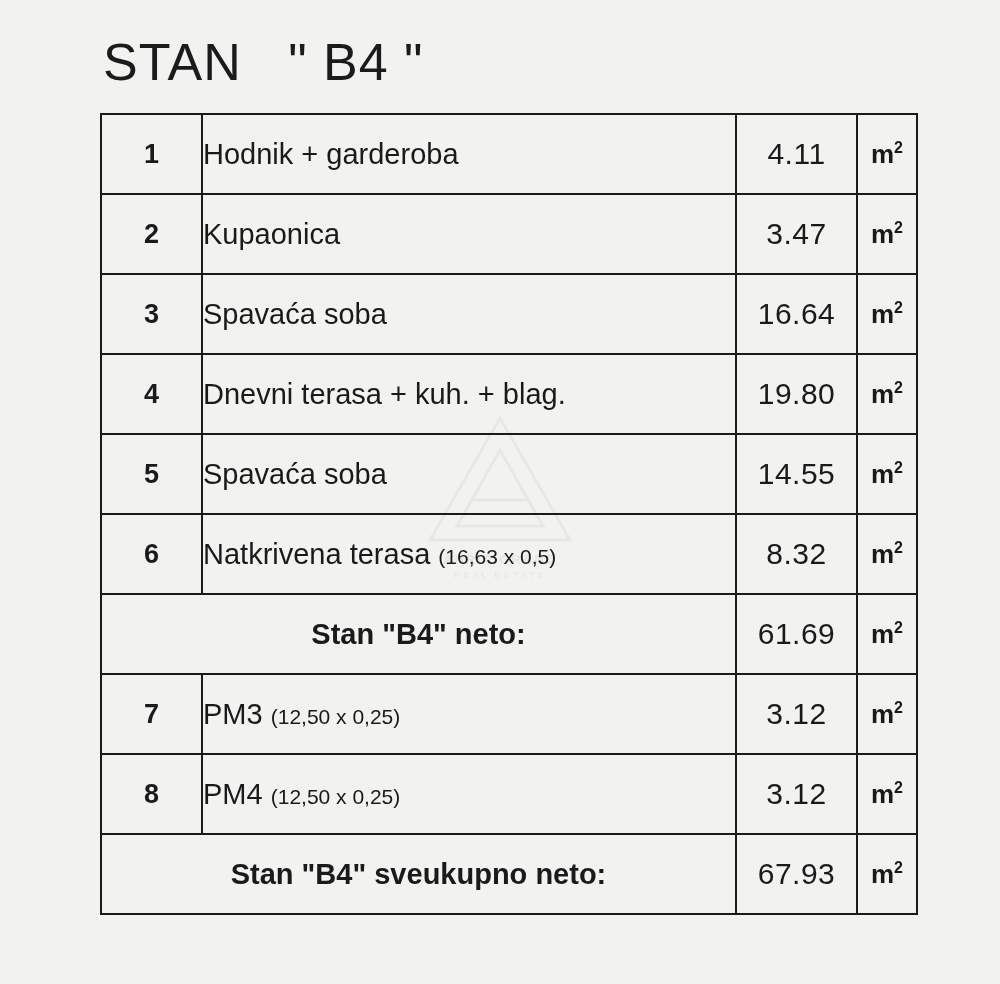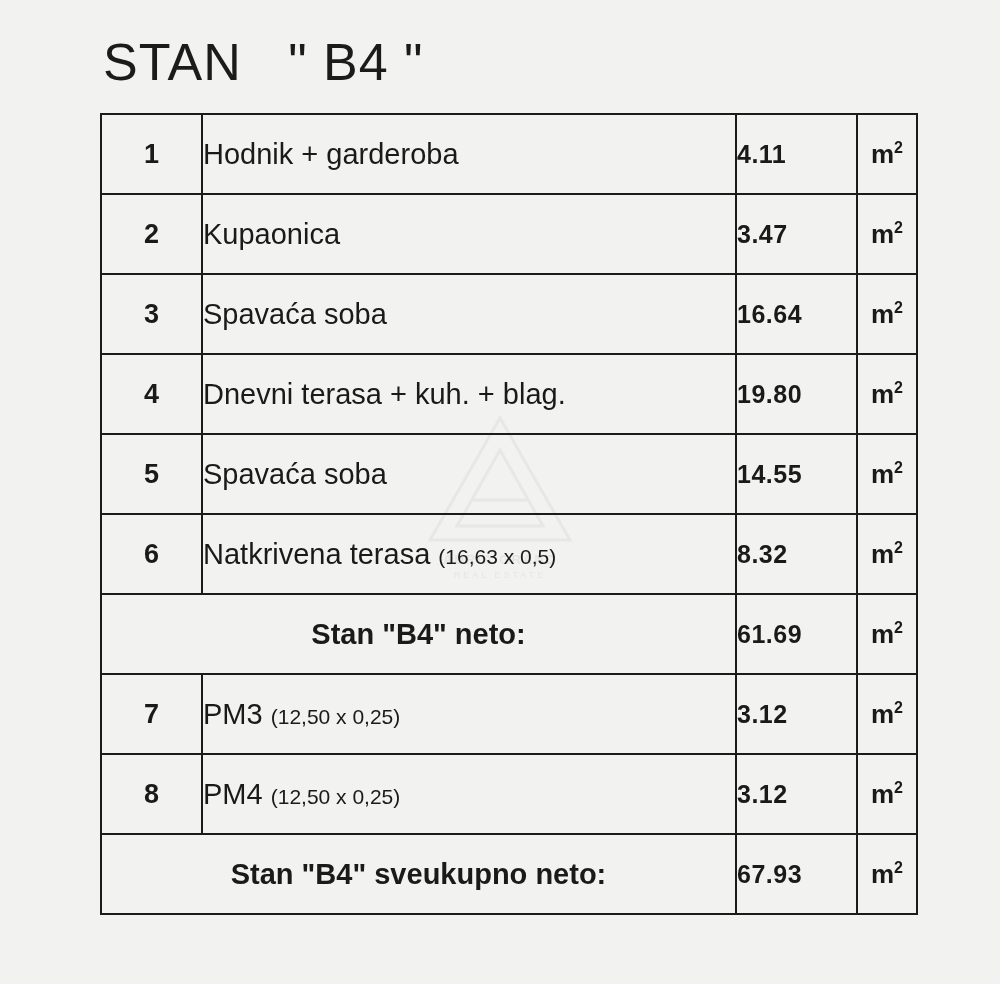--- a/index.html
+++ b/index.html
@@ -104,22 +104,23 @@
     font-size: 21px;
     margin-top: 45px;
   }
   .cell-name-center {
     text-align: center;
     font-size: 29px;
     font-weight: bold;
     padding-left: 0;
   }
   .cell-val {
-    font-size: 25px;
-    font-weight: bold;
+    text-align: center;
+    font-size: 30px;
+    font-weight: normal;
     letter-spacing: 0.5px;
   }
   .cell-unit {
     text-align: center;
     font-size: 26px;
     font-weight: bold;
   }
   .cell-unit sup {
     font-size: 16px;
     vertical-align: super;

